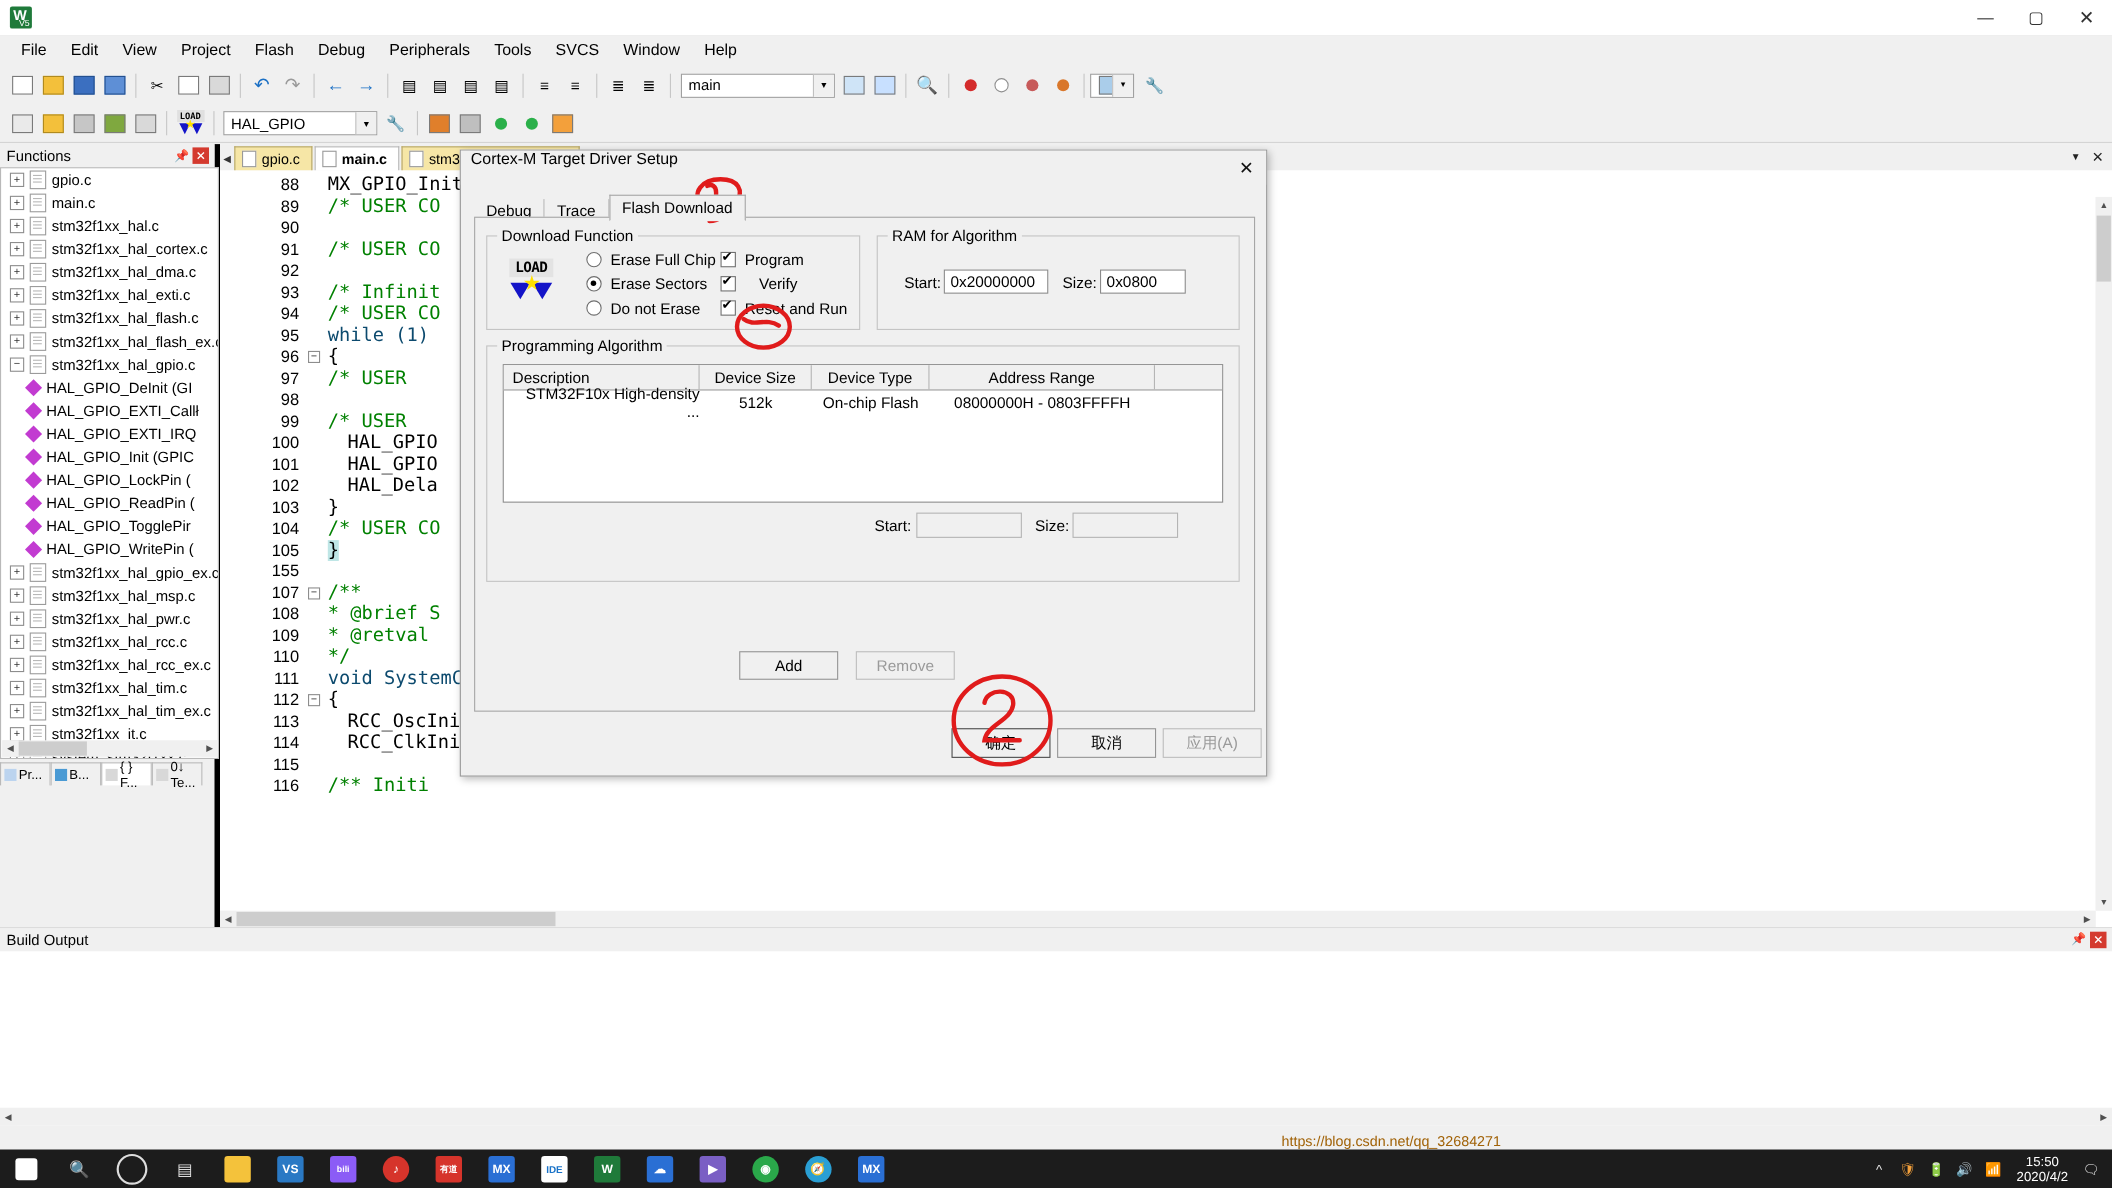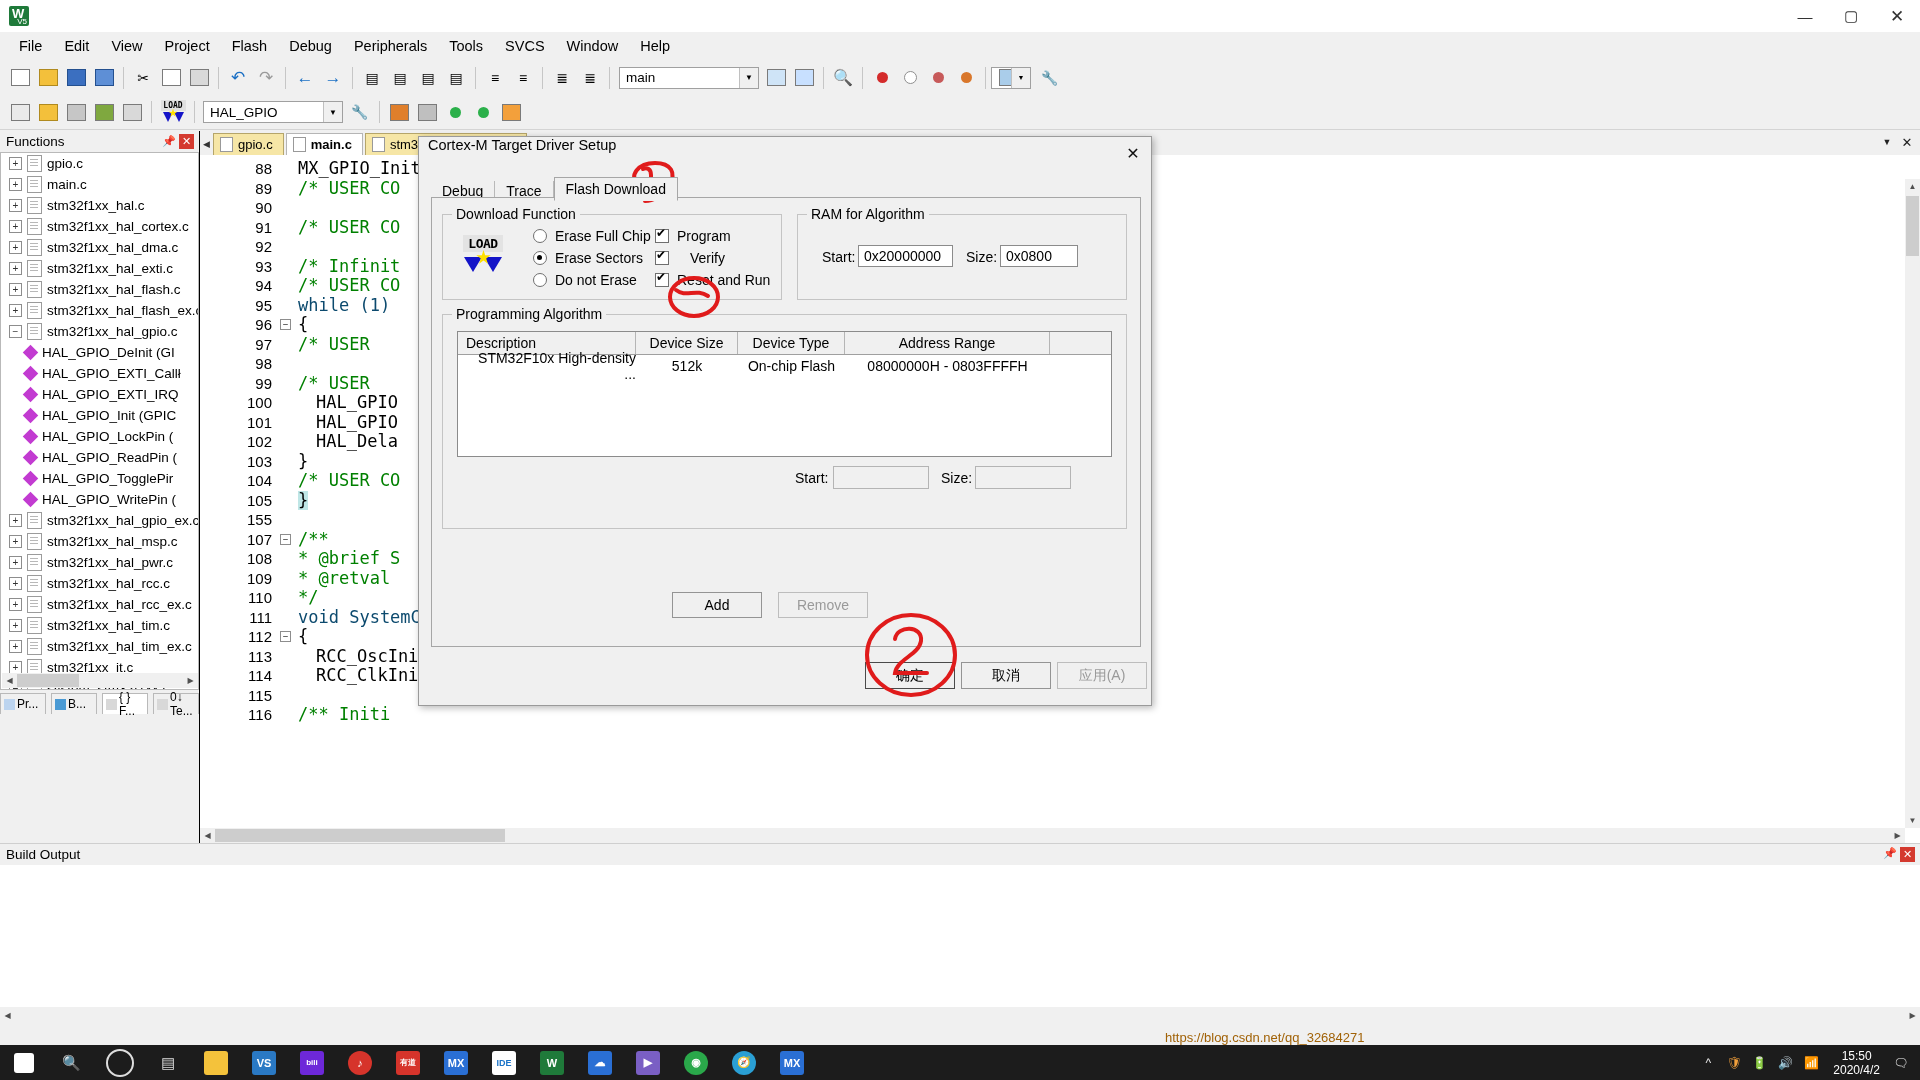--- a/index.html
+++ b/index.html
@@ -42,42 +42,42 @@
          font-size:13.5px;padding-left:6px;box-sizing:border-box;position:relative;}
   .combo .arrow{position:absolute;right:0;top:0;width:18px;height:20px;background:#f0f0f0;
                 border-left:1px solid #c0c0c0;display:flex;align-items:center;justify-content:center;font-size:8px;}
 
   
   .sq{width:17px;height:15px;border:1px solid #7a7a7a;display:inline-block;}
   .dot{width:11px;height:11px;border-radius:50%;display:inline-block;}
 
   
   .leftpanel{position:absolute;left:0;top:131px;width:200px;height:712px;background:#f0f0f0;
-             box-sizing:border-box;border-right:1px solid #000000;}
+             box-sizing:border-box;border-right:5px solid #000000;}
   .lp-head{height:21px;background:#f0f0f0;display:flex;align-items:center;font-size:13.5px;
            padding-left:6px;position:relative;font-weight:normal;}
   .lp-pin{position:absolute;right:23px;top:3px;width:14px;height:14px;font-size:11px;color:#333;
           display:flex;align-items:center;justify-content:center;}
   .lp-x{position:absolute;right:5px;top:3px;width:15px;height:15px;background:#d43a2f;color:#fff;
         font-size:11px;display:flex;align-items:center;justify-content:center;}
   .tree{position:absolute;left:0;top:21px;width:199px;height:538px;background:#fff;
         border:1px solid #b9b9b9;box-sizing:border-box;overflow:hidden;}
   .tnode{height:21px;display:flex;align-items:center;font-size:13.5px;color:#000;white-space:nowrap;}
   .tn-exp{width:13px;height:13px;border:1px solid #8d8d8d;background:#fff;margin-left:8px;margin-right:5px;
           font-size:10px;line-height:11px;text-align:center;color:#333;flex:none;box-sizing:border-box;}
   .tn-file{width:13px;height:15px;background:#fff;border:1px solid #9b9b9b;margin-right:5px;flex:none;position:relative;}
   .tn-file::after{content:"";position:absolute;left:2px;top:3px;width:8px;height:1px;
                   box-shadow:0 3px 0 #b8b8b8,0 6px 0 #b8b8b8;background:#b8b8b8;}
   .tn-fn{width:11px;height:11px;background:#c23bd1;margin-left:24px;margin-right:6px;flex:none;
          transform:rotate(45deg);}
   .tree-hscroll{position:absolute;left:1px;bottom:1px;width:196px;height:15px;background:#f0f0f0;
                 display:flex;align-items:center;}
   .hs-arrow{width:15px;height:15px;background:#f0f0f0;font-size:8px;display:flex;align-items:center;justify-content:center;color:#505050;}
   .hs-thumb{height:13px;background:#cdcdcd;}
-  .lp-tabs{position:absolute;left:0;top:560px;width:199px;height:23px;display:flex;align-items:flex-end;justify-content:space-between;}
+  .lp-tabs{position:absolute;left:0;top:560px;width:199px;height:23px;display:flex;align-items:flex-end;}
   .lp-tab{height:21px;background:#f0f0f0;border:1px solid #b9b9b9;border-bottom:none;font-size:12px;
           display:flex;align-items:center;padding:0 3px;box-sizing:border-box;gap:2px;}
   .lp-tab.active{background:#fff;}
 
   
   .editor{position:absolute;left:200px;top:131px;right:0;height:712px;background:#fff;}
   .ed-tabs{position:absolute;left:0;top:0;width:100%;height:24px;background:#f0f0f0;display:flex;align-items:flex-end;}
   .ed-arrow{width:13px;height:22px;display:flex;align-items:center;justify-content:center;font-size:9px;color:#333;}
   .ed-tab{height:22px;display:flex;align-items:center;padding:0 10px 0 6px;font-size:13px;
           border:1px solid #b5a56a;border-bottom:none;margin-right:2px;gap:5px;box-sizing:border-box;}
@@ -576,21 +576,21 @@
         <div class="ic" style="border:2px solid #ddd;border-radius:50%;background:transparent;"></div>
       </div>
     <div class="tk" style="color:#ddd;font-size:15px;">▤</div>
     <div class="tk">
         <div class="ic" style="background:#f4c23b;"></div>
       </div>
     <div class="tk">
         <div class="ic" style="background:#2a79c4;">VS</div>
       </div>
     <div class="tk">
-        <div class="ic" style="background:#6d28d9;font-size:8px;">bili</div>
+        <div class="ic" style="background:#8b5cf6;font-size:8px;">bili</div>
       </div>
     <div class="tk">
         <div class="ic" style="background:#d6342b;border-radius:50%;">♪</div>
       </div>
     <div class="tk">
         <div class="ic" style="background:#d6342b;font-size:8px;">有道</div>
       </div>
     <div class="tk">
         <div class="ic" style="background:#2a6fd4;">MX</div>
       </div>

